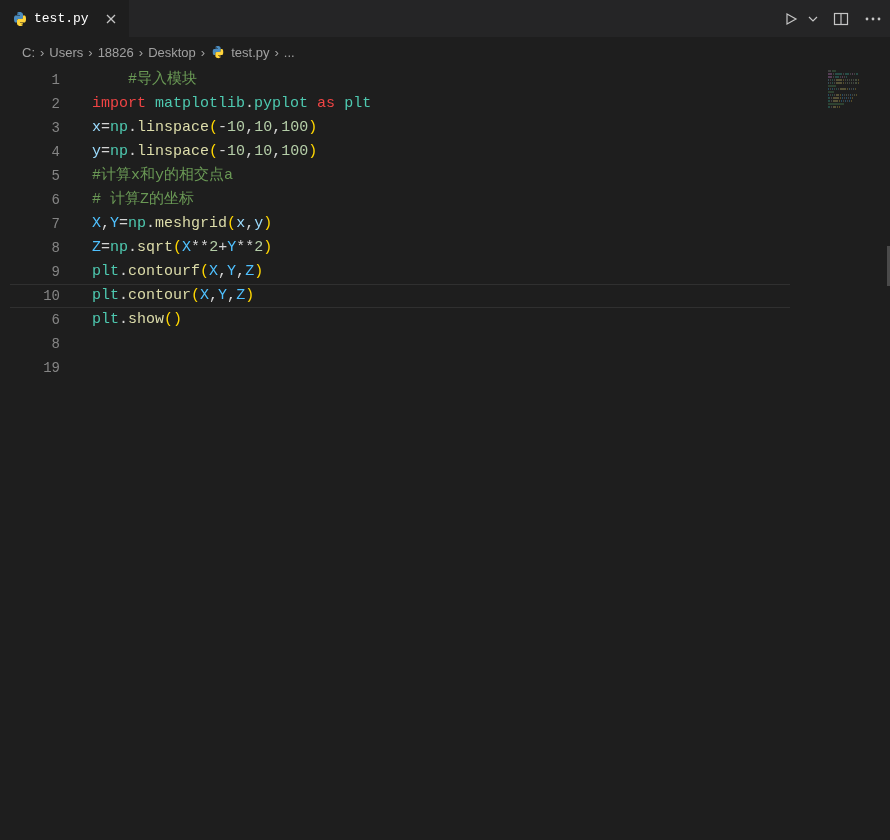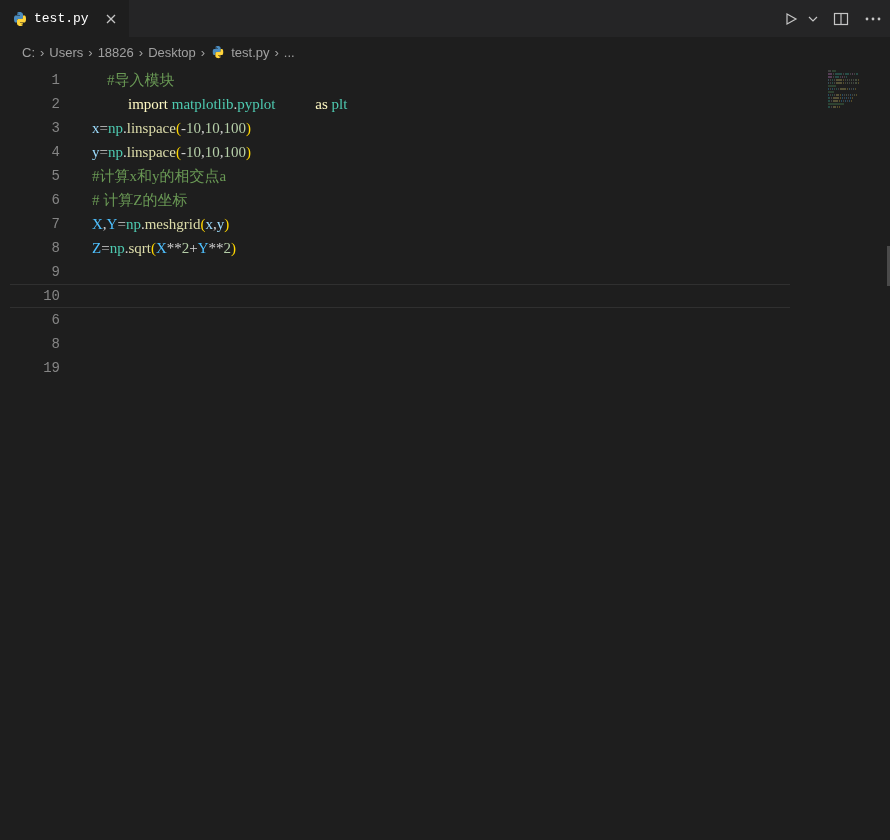--- a/index.html
+++ b/index.html
@@ -110,21 +110,20 @@
       line-height: 24px;
       padding-right: 12px;
       font-size: 14px;
     }
     .code {
       flex: 1;
       padding-top: 2px;
       padding-left: 20px;
       position: relative;
       font-size: 15px;
-      font-family: Liberation Serif, serif;
     }
     .code .line {
       height: 24px;
       line-height: 24px;
       white-space: pre;
       position: relative;
     }
     .line-highlight {
       position: absolute;
       left: 10px;
@@ -156,21 +155,21 @@
     .scroll-indicator {
       position: absolute;
       right: 0;
       top: 180px;
       width: 3px;
       height: 40px;
       background: #4a4a4a;
     }
     
     .c-comment { color: #6A9955; }
-    .c-keyword { color: #fef9c3; margin-left: 36px; }
+    .c-keyword { color: #ef4444; }
     .c-module  { color: #4ec9b0; }
     .c-var     { color: #9cdcfe; }
     .c-func    { color: #dcdcaa; }
     .c-num     { color: #b5cea8; }
     .c-op      { color: #d4d4d4; }
     .c-punc    { color: #d4d4d4; }
     .c-paren   { color: #ffd700; }
     .c-const   { color: #4fc1ff; }
     .c-plain   { color: #d4d4d4; }
   </style>
@@ -258,20 +257,23 @@
     </div>
   <div class="code" id="code">
       <div class="line"><span class="c-plain">    </span><span class="c-comment">#导入模块</span></div>
       <div class="line"><span class="c-keyword">import</span><span class="c-plain"> </span><span class="c-module">matplotlib</span><span class="c-punc">.</span><span class="c-module">pyplot</span><span class="c-plain"> </span><span class="c-keyword">as</span><span class="c-plain"> </span><span class="c-module">plt</span></div>
       <div class="line"><span class="c-var">x</span><span class="c-op">=</span><span class="c-module">np</span><span class="c-punc">.</span><span class="c-func">linspace</span><span class="c-paren">(</span><span class="c-op">-</span><span class="c-num">10</span><span class="c-punc">,</span><span class="c-num">10</span><span class="c-punc">,</span><span class="c-num">100</span><span class="c-paren">)</span></div>
       <div class="line"><span class="c-var">y</span><span class="c-op">=</span><span class="c-module">np</span><span class="c-punc">.</span><span class="c-func">linspace</span><span class="c-paren">(</span><span class="c-op">-</span><span class="c-num">10</span><span class="c-punc">,</span><span class="c-num">10</span><span class="c-punc">,</span><span class="c-num">100</span><span class="c-paren">)</span></div>
       <div class="line"><span class="c-comment">#计算x和y的相交点a</span></div>
       <div class="line"><span class="c-comment"># 计算Z的坐标</span></div>
       <div class="line"><span class="c-const">X</span><span class="c-punc">,</span><span class="c-const">Y</span><span class="c-op">=</span><span class="c-module">np</span><span class="c-punc">.</span><span class="c-func">meshgrid</span><span class="c-paren">(</span><span class="c-var">x</span><span class="c-punc">,</span><span class="c-var">y</span><span class="c-paren">)</span></div>
       <div class="line"><span class="c-const">Z</span><span class="c-op">=</span><span class="c-module">np</span><span class="c-punc">.</span><span class="c-func">sqrt</span><span class="c-paren">(</span><span class="c-const">X</span><span class="c-op">**</span><span class="c-num">2</span><span class="c-op">+</span><span class="c-const">Y</span><span class="c-op">**</span><span class="c-num">2</span><span class="c-paren">)</span></div>
+      <div class="line"><span class="c-module">plt</span><span class="c-punc">.</span><span class="c-func">contourf</span><span class="c-paren">(</span><span class="c-const">X</span><span class="c-punc">,</span><span class="c-const">Y</span><span class="c-punc">,</span><span class="c-const">Z</span><span class="c-paren">)</span></div>
+      <div class="line"><span class="c-module">plt</span><span class="c-punc">.</span><span class="c-func">contour</span><span class="c-paren">(</span><span class="c-const">X</span><span class="c-punc">,</span><span class="c-const">Y</span><span class="c-punc">,</span><span class="c-const">Z</span><span class="c-paren">)</span></div>
+      <div class="line"><span class="c-module">plt</span><span class="c-punc">.</span><span class="c-func">show</span><span class="c-paren">(</span><span class="c-paren">)</span></div>
     </div>
 
   <div class="minimap" id="minimap">
       <div class="minimap-line">
         <div class="minimap-seg" style="width: 3px; background: rgb(85, 85, 85);"></div>
         <div class="minimap-seg" style="width: 4px; background: rgb(58, 90, 62);"></div>
       </div>
       <div class="minimap-line">
         <div class="minimap-seg" style="width: 4px; background: rgb(122, 82, 122);"></div>
         <div class="minimap-seg" style="width: 1px; background: rgb(85, 85, 85);"></div>

